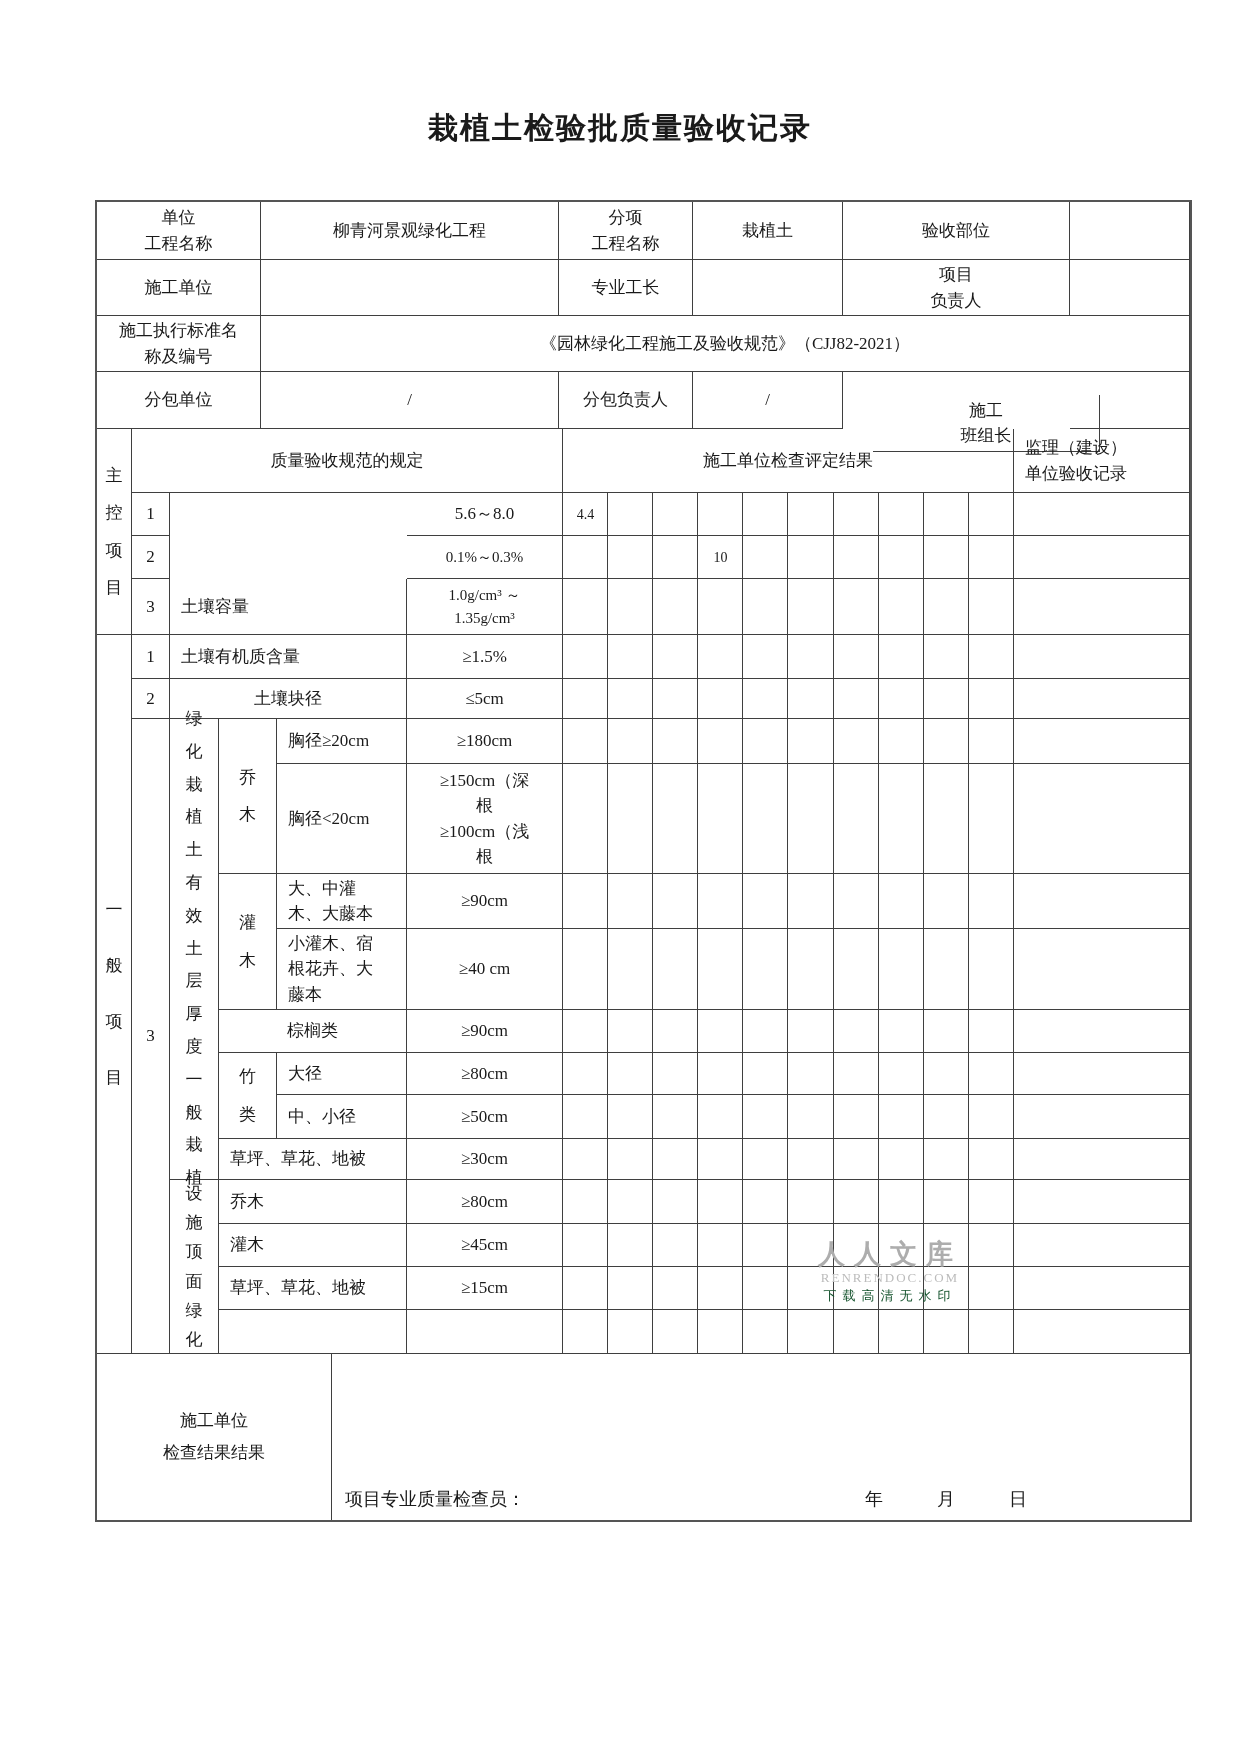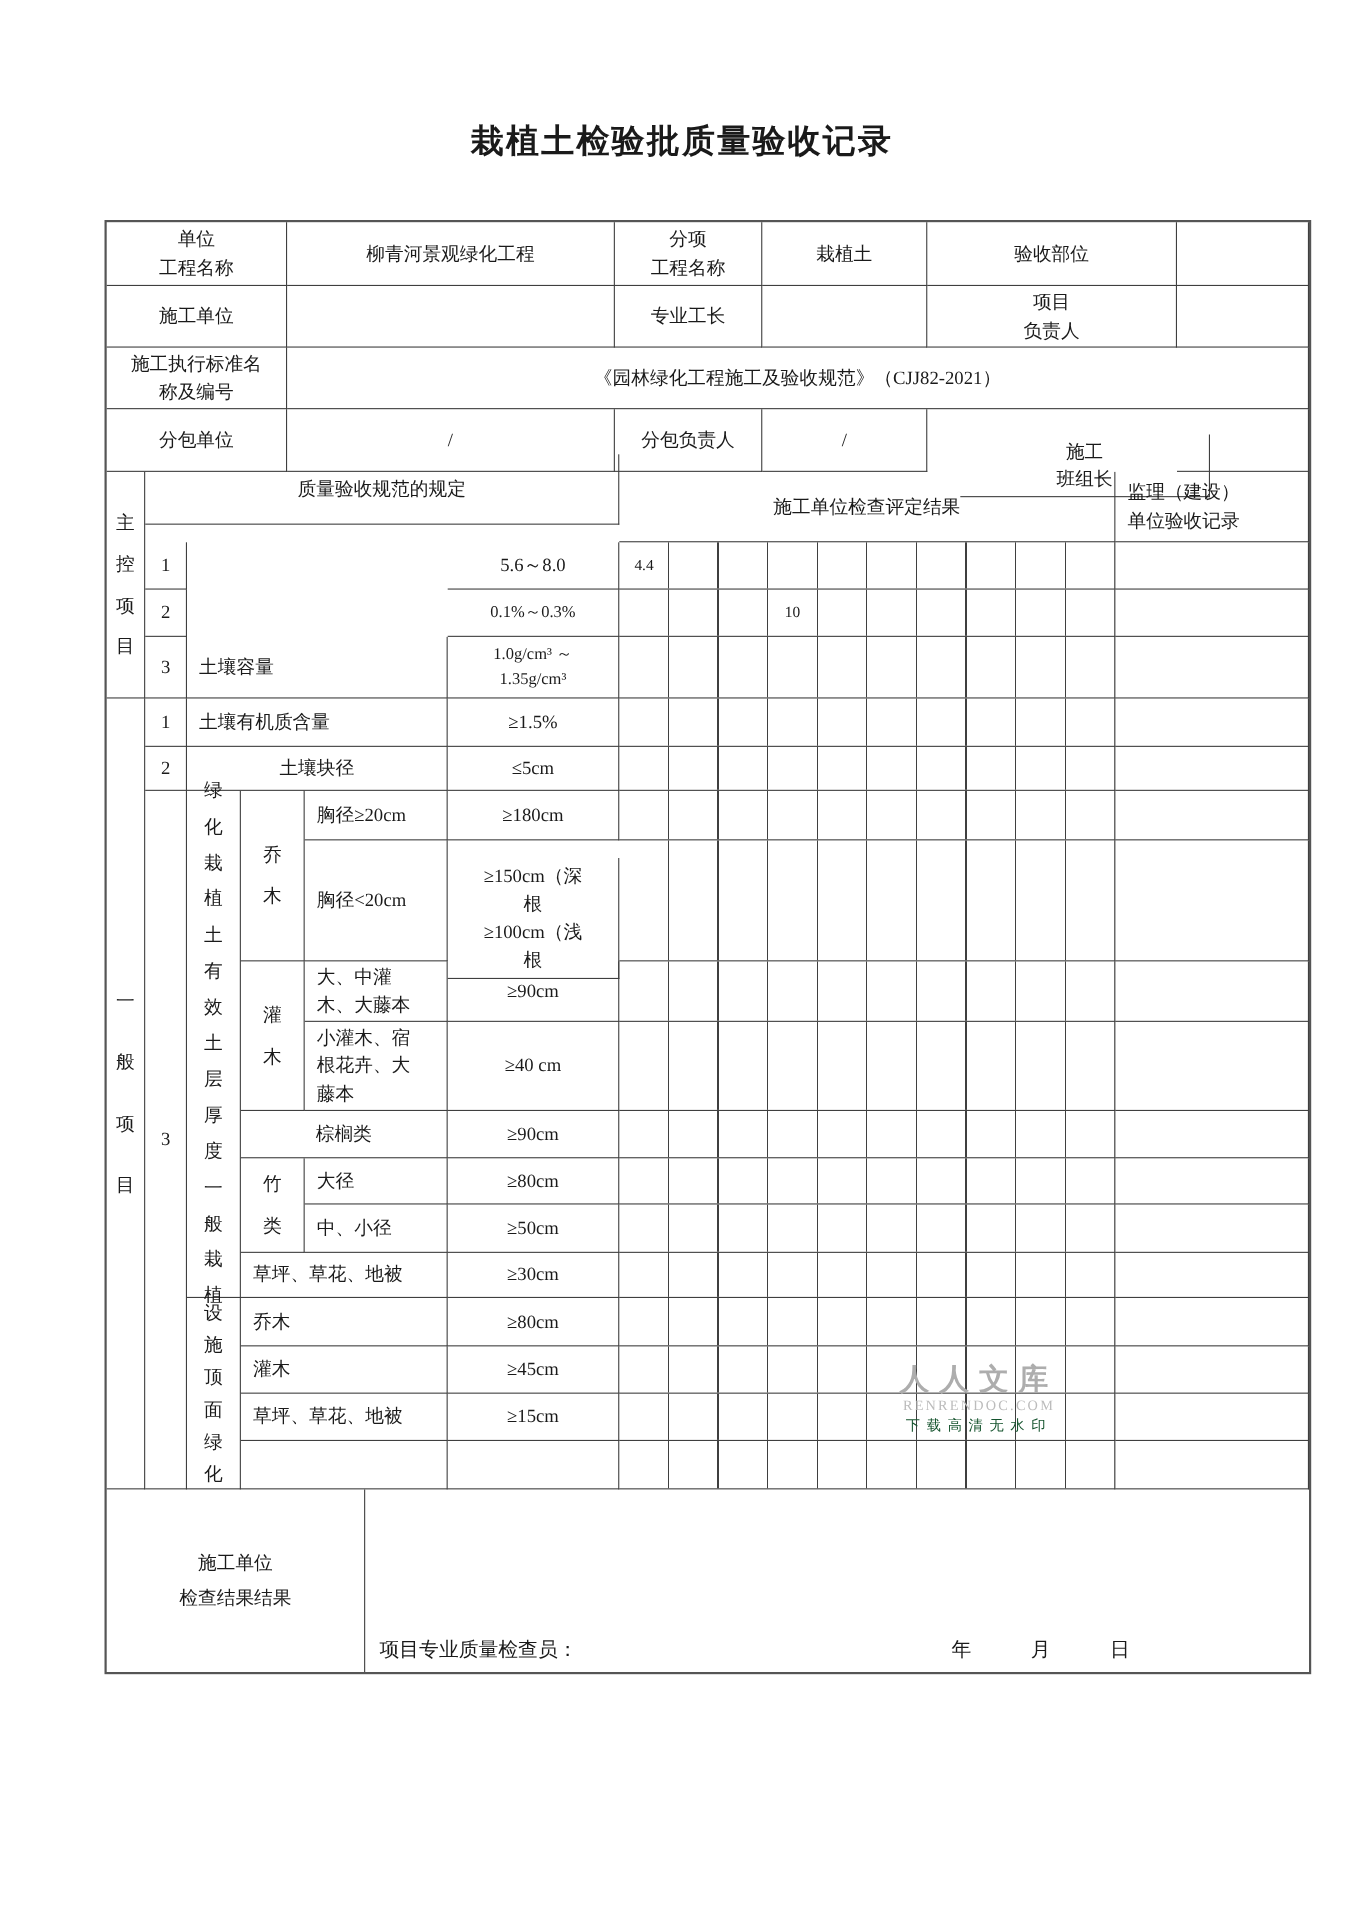--- a/index.html
+++ b/index.html
@@ -60,21 +60,21 @@
 
     <div class="c" style="left:0;top:170px;width:164px;height:57px;">分包单位</div>
     <div class="c" style="left:164px;top:170px;width:298px;height:57px;">/</div>
     <div class="c" style="left:462px;top:170px;width:134px;height:57px;">分包负责人</div>
     <div class="c" style="left:596px;top:170px;width:150px;height:57px;">/</div>
     <div class="c" style="left:776px;top:170px;width:227px;height:57px;margin-top:23px;">施工
 班组长</div>
     <div class="c" style="left:973px;top:170px;width:120px;height:57px;"></div>
 
     <div class="c" style="left:0;top:227px;width:35px;height:206px;"><span class="v">主控项目</span></div>
-    <div class="c" style="left:35px;top:211px;width:431px;height:64px;">质量验收规范的规定</div>
+    <div class="c" style="left:35px;top:227px;width:431px;height:64px;">质量验收规范的规定</div>
     <div class="c" style="left:466px;top:227px;width:451px;height:64px;">施工单位检查评定结果</div>
     <div class="c left" style="left:917px;top:227px;width:176px;height:64px;">监理（建设）
 单位验收记录</div>
 
     <div class="c" style="left:35px;top:291px;width:38px;height:43px;">1</div>
     <div class="c" style="left:310px;top:291px;width:156px;height:43px;">5.6～8.0</div>
     <div class="strip" style="left:466px;top:291px;width:451px;height:43px;"></div>
     <div class="val" style="left:466px;top:291px;width:45px;height:43px;">4.4</div>
     <div class="c" style="left:917px;top:291px;width:176px;height:43px;"></div>
 
@@ -112,21 +112,21 @@
     <div class="c" style="left:122px;top:517px;width:58px;height:155px;"><span class="v">乔木</span></div>
     <div class="c" style="left:122px;top:672px;width:58px;height:136px;"><span class="v">灌木</span></div>
     <div class="c" style="left:122px;top:851px;width:58px;height:86px;"><span class="v">竹类</span></div>
 
     <div class="c left" style="left:180px;top:517px;width:130px;height:45px;">胸径≥20cm</div>
     <div class="c" style="left:310px;top:517px;width:156px;height:45px;">≥180cm</div>
     <div class="strip" style="left:466px;top:517px;width:451px;height:45px;"></div>
     <div class="c" style="left:917px;top:517px;width:176px;height:45px;"></div>
 
     <div class="c left" style="left:180px;top:562px;width:130px;height:110px;">胸径&lt;20cm</div>
-    <div class="c" style="left:310px;top:562px;width:156px;height:110px;margin-top:16px;">≥150cm（深
+    <div class="c" style="left:310px;top:562px;width:156px;height:110px;">≥150cm（深
 根
 ≥100cm（浅
 根</div>
     <div class="strip" style="left:466px;top:562px;width:451px;height:110px;"></div>
     <div class="c" style="left:917px;top:562px;width:176px;height:110px;"></div>
 
     <div class="c left" style="left:180px;top:672px;width:130px;height:55px;">大、中灌
 木、大藤本</div>
     <div class="c" style="left:310px;top:672px;width:156px;height:55px;">≥90cm</div>
     <div class="strip" style="left:466px;top:672px;width:451px;height:55px;"></div>

